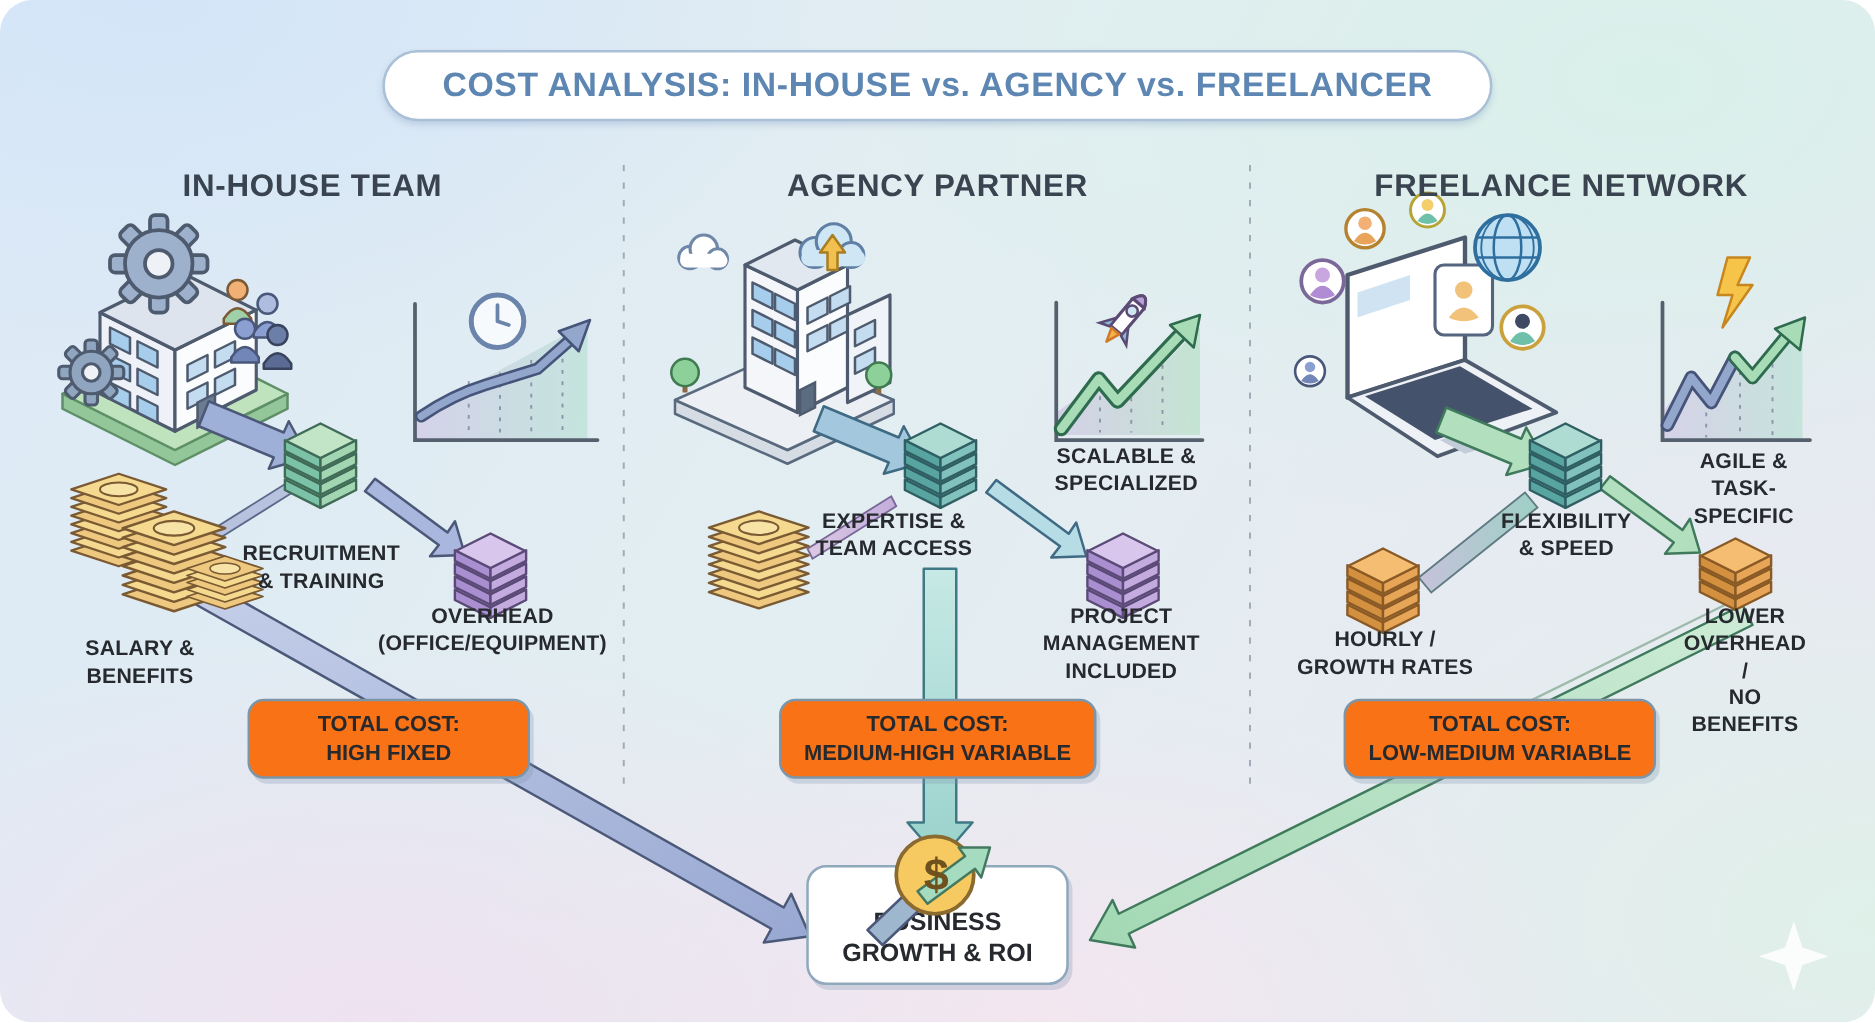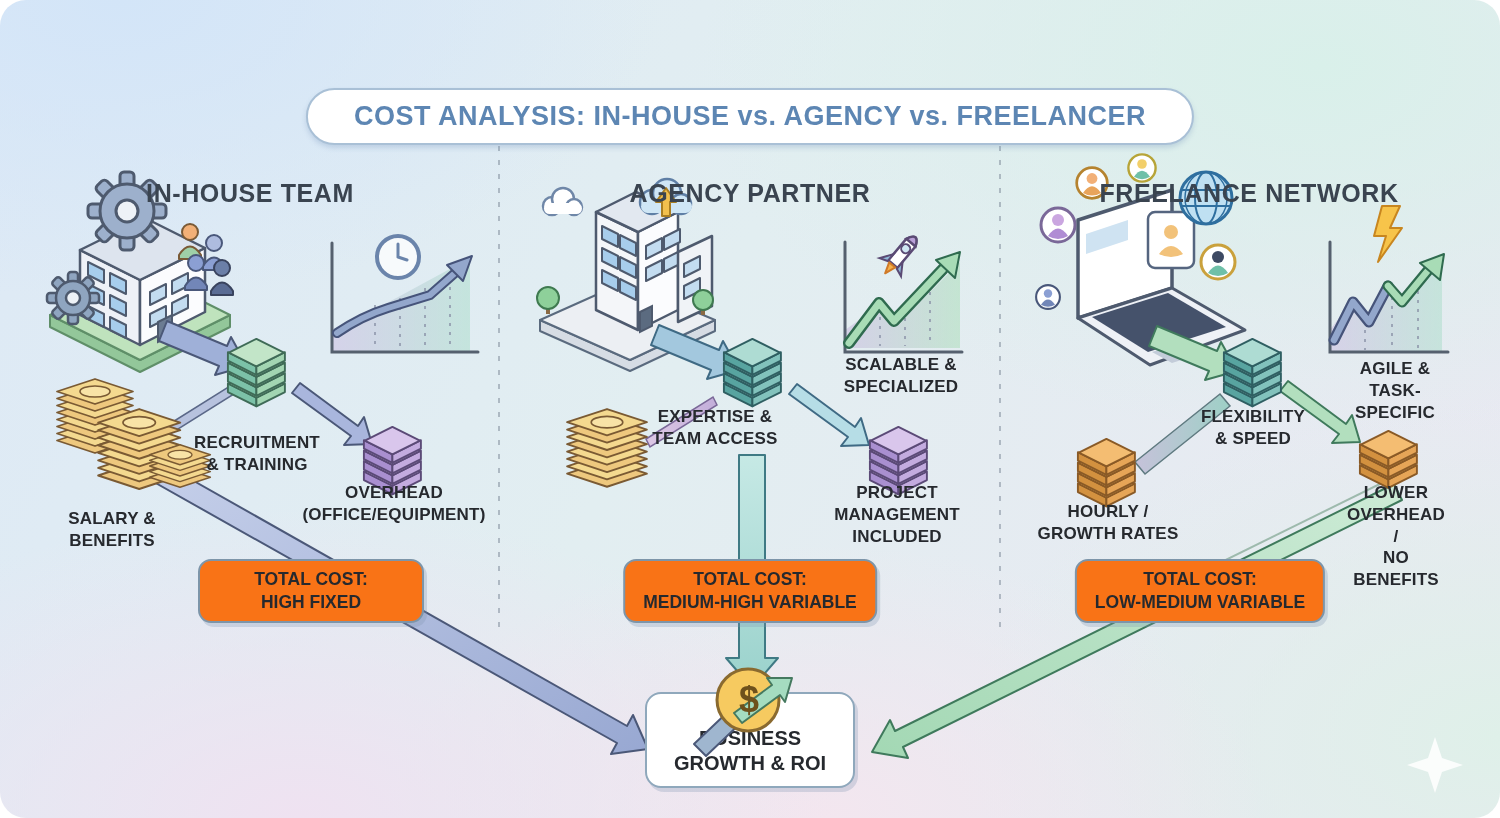--- a/index.html
+++ b/index.html
@@ -11,25 +11,25 @@
       radial-gradient(1000px 600px at 88% 8%, #d9f0ea 0%, rgba(217,240,234,0) 62%),
       radial-gradient(900px 520px at 20% 100%, #efe2f1 0%, rgba(239,226,241,0) 60%),
       radial-gradient(800px 500px at 55% 100%, #f3e6ef 0%, rgba(243,230,239,0) 55%),
       radial-gradient(900px 560px at 100% 90%, #dff0e9 0%, rgba(223,240,233,0) 60%),
       linear-gradient(120deg,#dde9f6 0%,#e2eef1 45%,#eae8f2 100%);}
   svg.layer{position:absolute;left:0;top:0;pointer-events:none;}
   .z1{z-index:1}.z3{z-index:3}
   .lbl{position:absolute;transform:translateX(-50%);text-align:center;z-index:2;
        font-weight:bold;font-size:17px;line-height:1.28;letter-spacing:.2px;
        color:#26292e;white-space:pre-line;}
-  .col-header{font-size:25px;color:#3a4450;letter-spacing:.6px;white-space:nowrap;margin-top:44px;}
+  .col-header{font-size:25px;color:#3a4450;letter-spacing:.6px;white-space:nowrap;}
   .title-pill{position:absolute;left:750px;top:40px;transform:translateX(-50%);z-index:2;
        background:#ffffff;border:2px solid #a9c0d6;border-radius:34px;padding:11px 46px;
        font-weight:bold;font-size:27px;letter-spacing:.5px;color:#5d86b3;white-space:nowrap;
-       box-shadow:0 3px 5px rgba(120,150,190,.30);margin-top:48px;}
+       box-shadow:0 3px 5px rgba(120,150,190,.30);}
   .total-box{position:absolute;transform:translateX(-50%);z-index:2;background:#f97316;
        border:2px solid #7d95a9;border-radius:13px;padding:7px 18px;min-width:186px;
        font-weight:bold;font-size:17.5px;line-height:1.3;text-align:center;color:#26292e;
        white-space:pre-line;box-shadow:3px 4px 0 rgba(124,149,177,.28);}
   .growth-box{position:absolute;left:645px;top:692px;width:210px;height:96px;z-index:2;
        background:#ffffff;border:2px solid #8fa8bc;border-radius:16px;
        display:flex;align-items:flex-end;justify-content:center;padding-bottom:10px;
        box-sizing:border-box;box-shadow:3px 4px 0 rgba(124,149,177,.28);}
   .growth-text{font-weight:bold;font-size:20px;line-height:1.25;text-align:center;
        color:#26292e;white-space:pre-line;}

